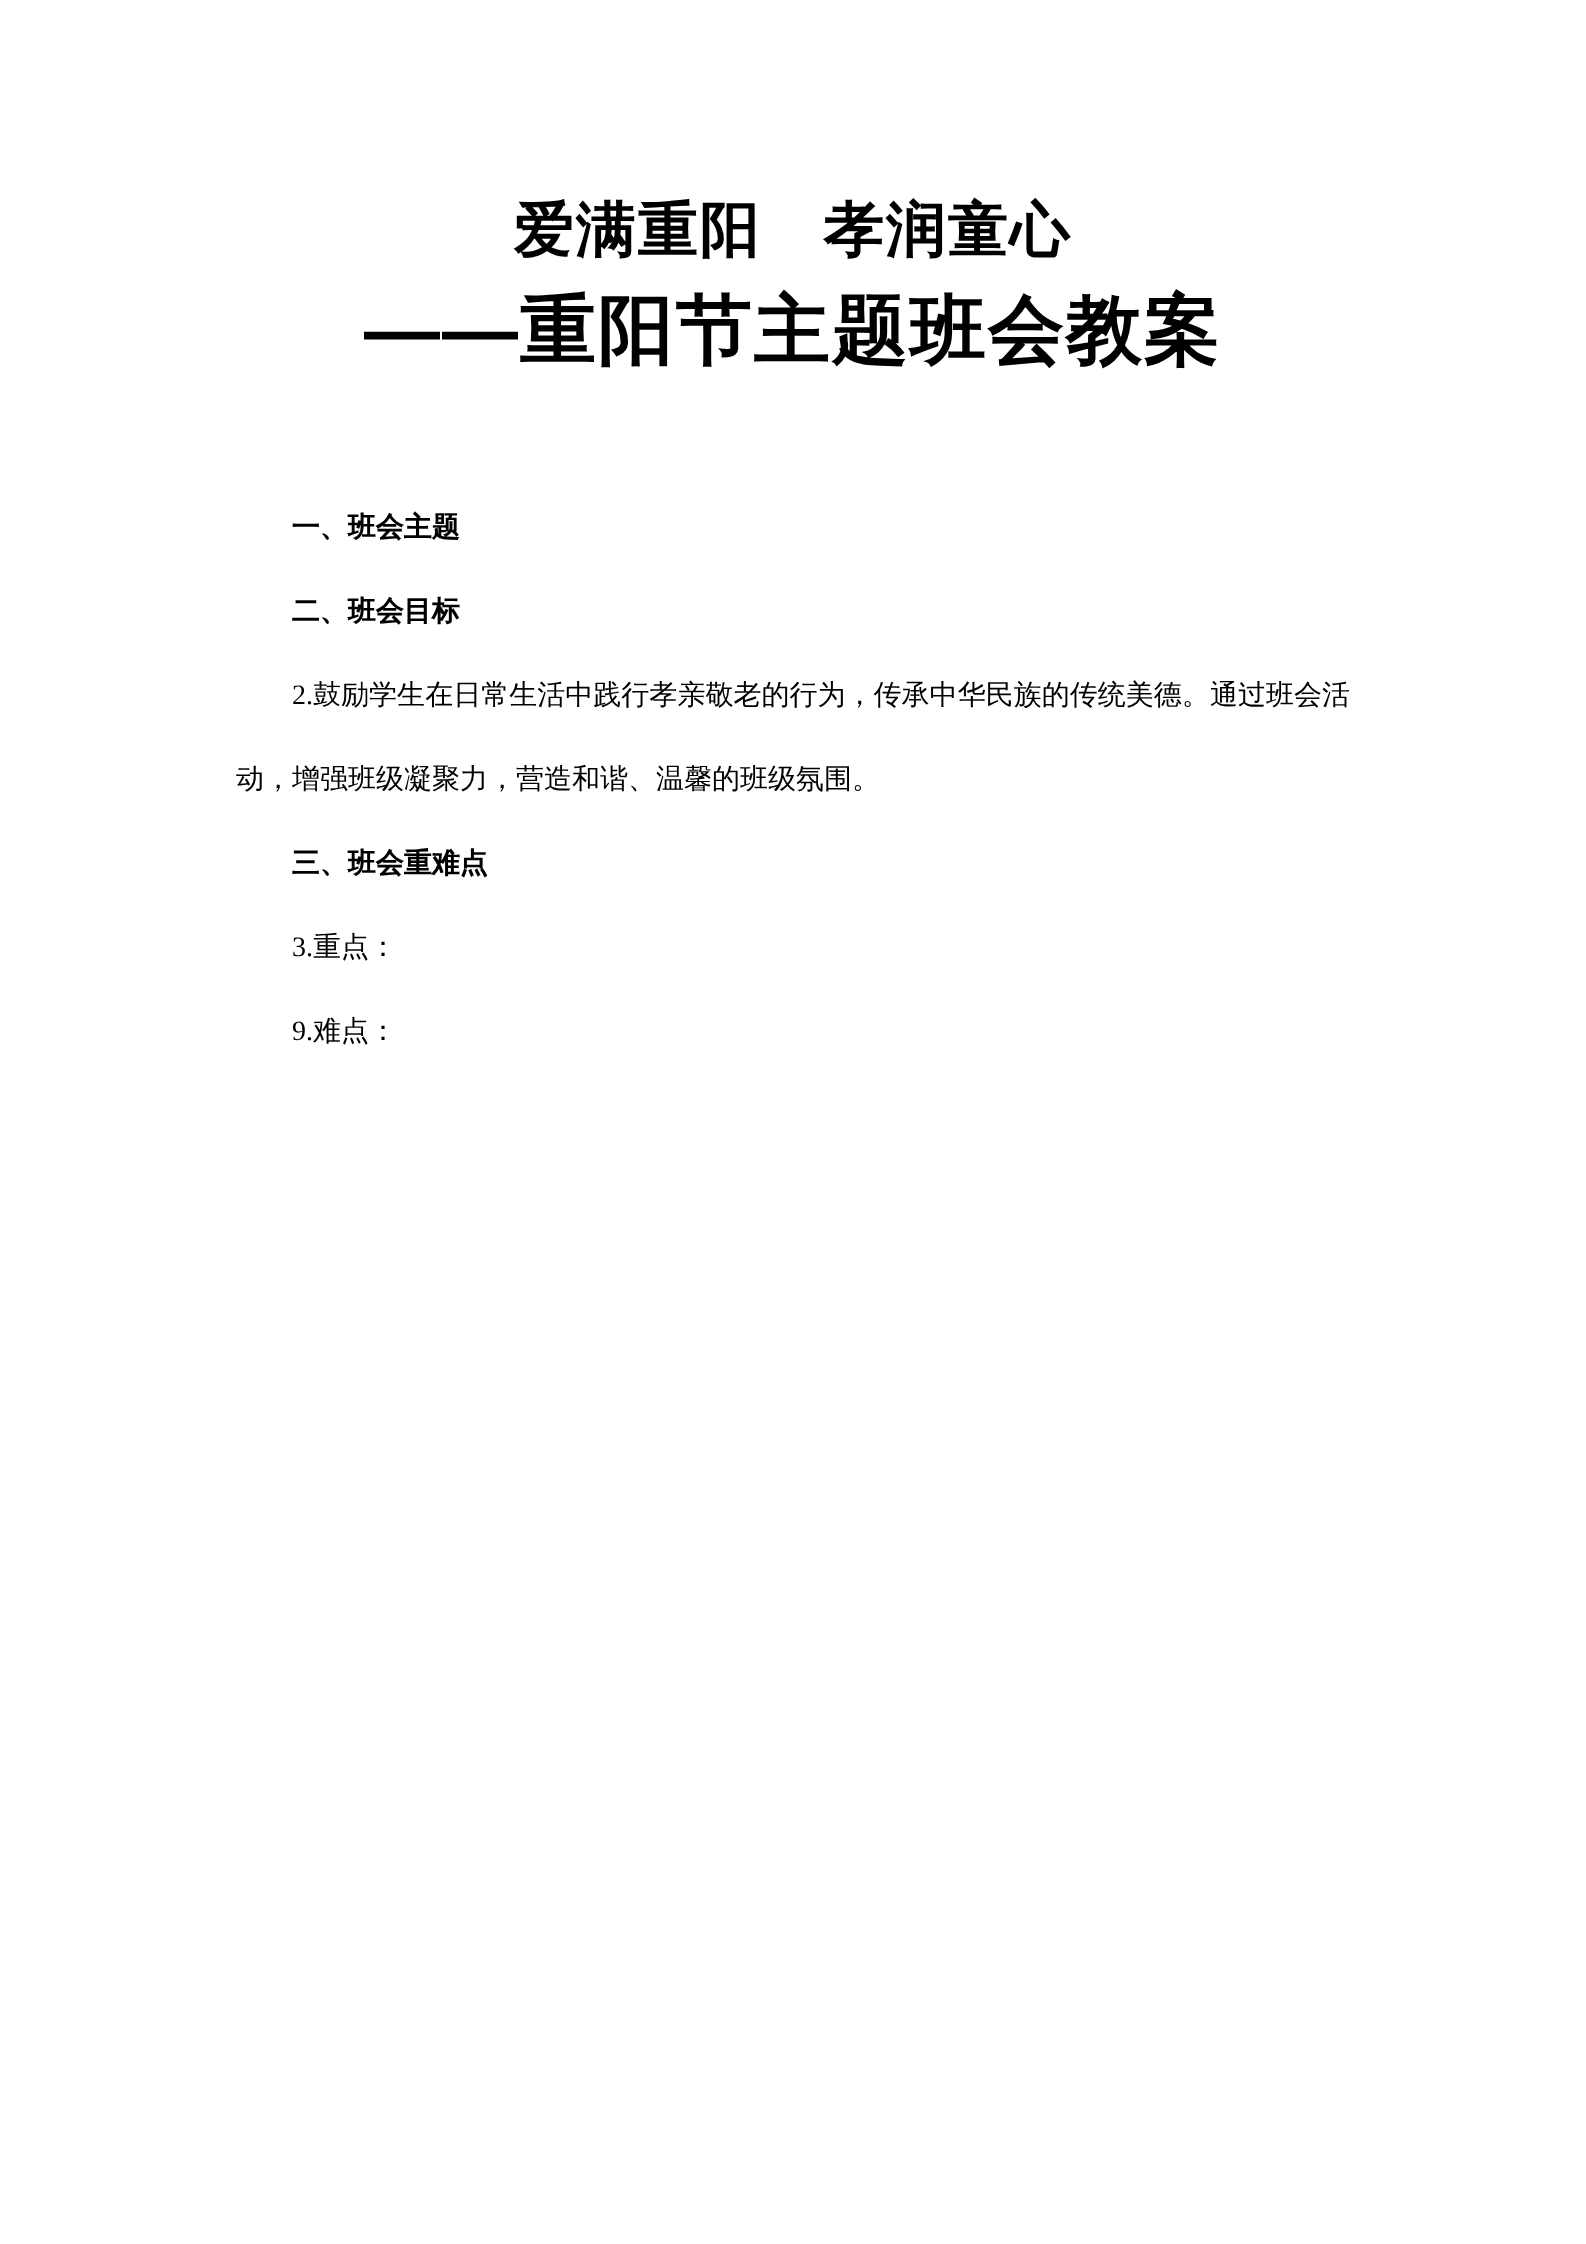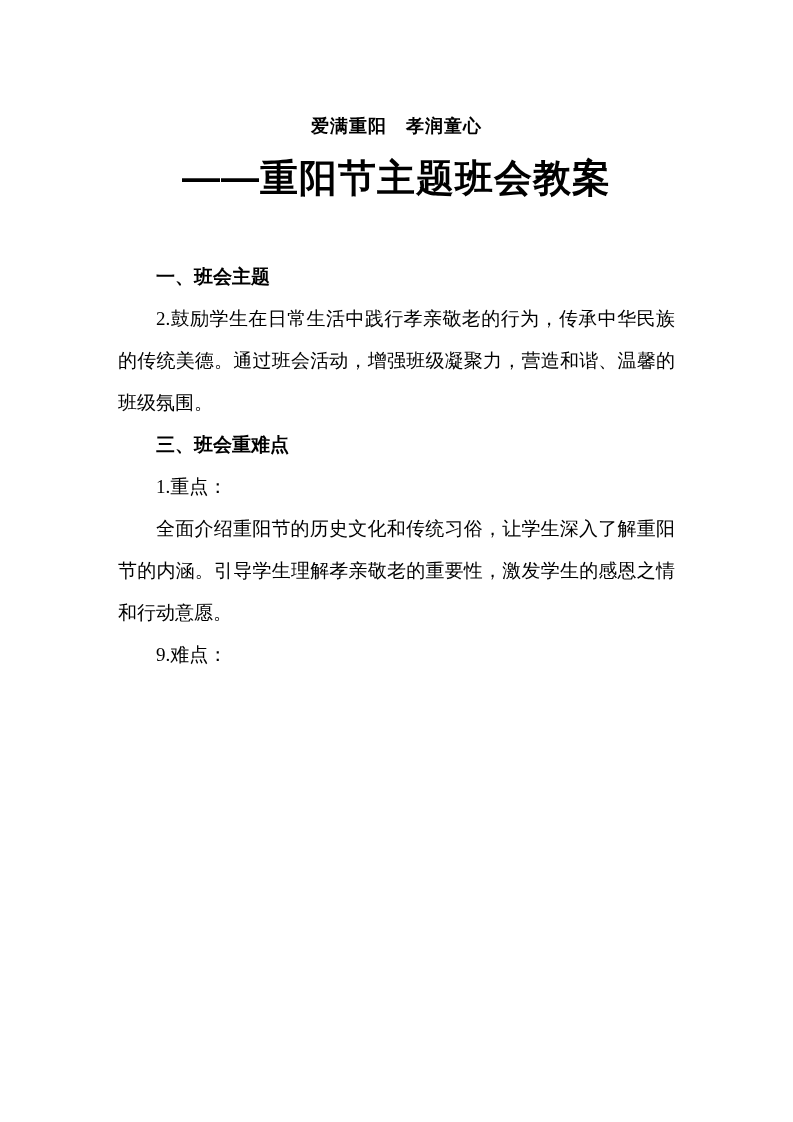--- a/index.html
+++ b/index.html
@@ -13,45 +13,45 @@
     height: 1122px;
     margin: 0 auto;
     background: #ffffff;
     color: #000000;
     box-sizing: border-box;
     padding: 96px 118px 0 118px;
     overflow: hidden;
   }
   .doc-title {
     font-family: "Liberation Serif", "DejaVu Serif", serif;
-    font-size: 18px;
+    font-size: 30px;
     font-weight: bold;
     text-align: center;
     line-height: 36px;
-    margin: 12px;
+    margin: 2px;
     letter-spacing: 1px;
     white-space: nowrap;
   }
   .doc-subtitle {
     font-family: "Liberation Sans", "DejaVu Sans", sans-serif;
     font-size: 38px;
     font-weight: bold;
     text-align: center;
     line-height: 44px;
     margin: 10px 0 0 0;
     letter-spacing: 1px;
     white-space: nowrap;
   }
   .doc-body {
     margin-top: 56px;
     font-family: "Liberation Serif", "DejaVu Serif", serif;
   }
   .para {
     margin: 0;
-    font-size: 19px;
+    font-size: 14px;
     line-height: 42px;
     text-align: justify;
     text-indent: 2em;
   }
   .para.heading {
     font-weight: bold;
     text-align: left;
   }
 </style>
 </head>
@@ -61,28 +61,28 @@
 
   <h1 class="doc-title">爱满重阳　孝润童心</h1>
 
   <h2 class="doc-subtitle">——重阳节主题班会教案</h2>
 
   <div class="doc-body">
 
     <p class="para heading">一、班会主题</p>
 
 
+    <p class="para heading">二、班会目标</p>
 
 
     <p class="para">2.鼓励学生在日常生活中践行孝亲敬老的行为，传承中华民族的传统美德。通过班会活动，增强班级凝聚力，营造和谐、温馨的班级氛围。</p>
 
     <p class="para heading">三、班会重难点</p>
 
-    <p class="para">1.重点：</p>
+    <p class="para">3.重点：</p>
 
-    <p class="para">全面介绍重阳节的历史文化和传统习俗，让学生深入了解重阳节的内涵。引导学生理解孝亲敬老的重要性，激发学生的感恩之情和行动意愿。</p>
 
     <p class="para">9.难点：</p>
 
 
 
   </div>
 </div>
 
 </body></html>

